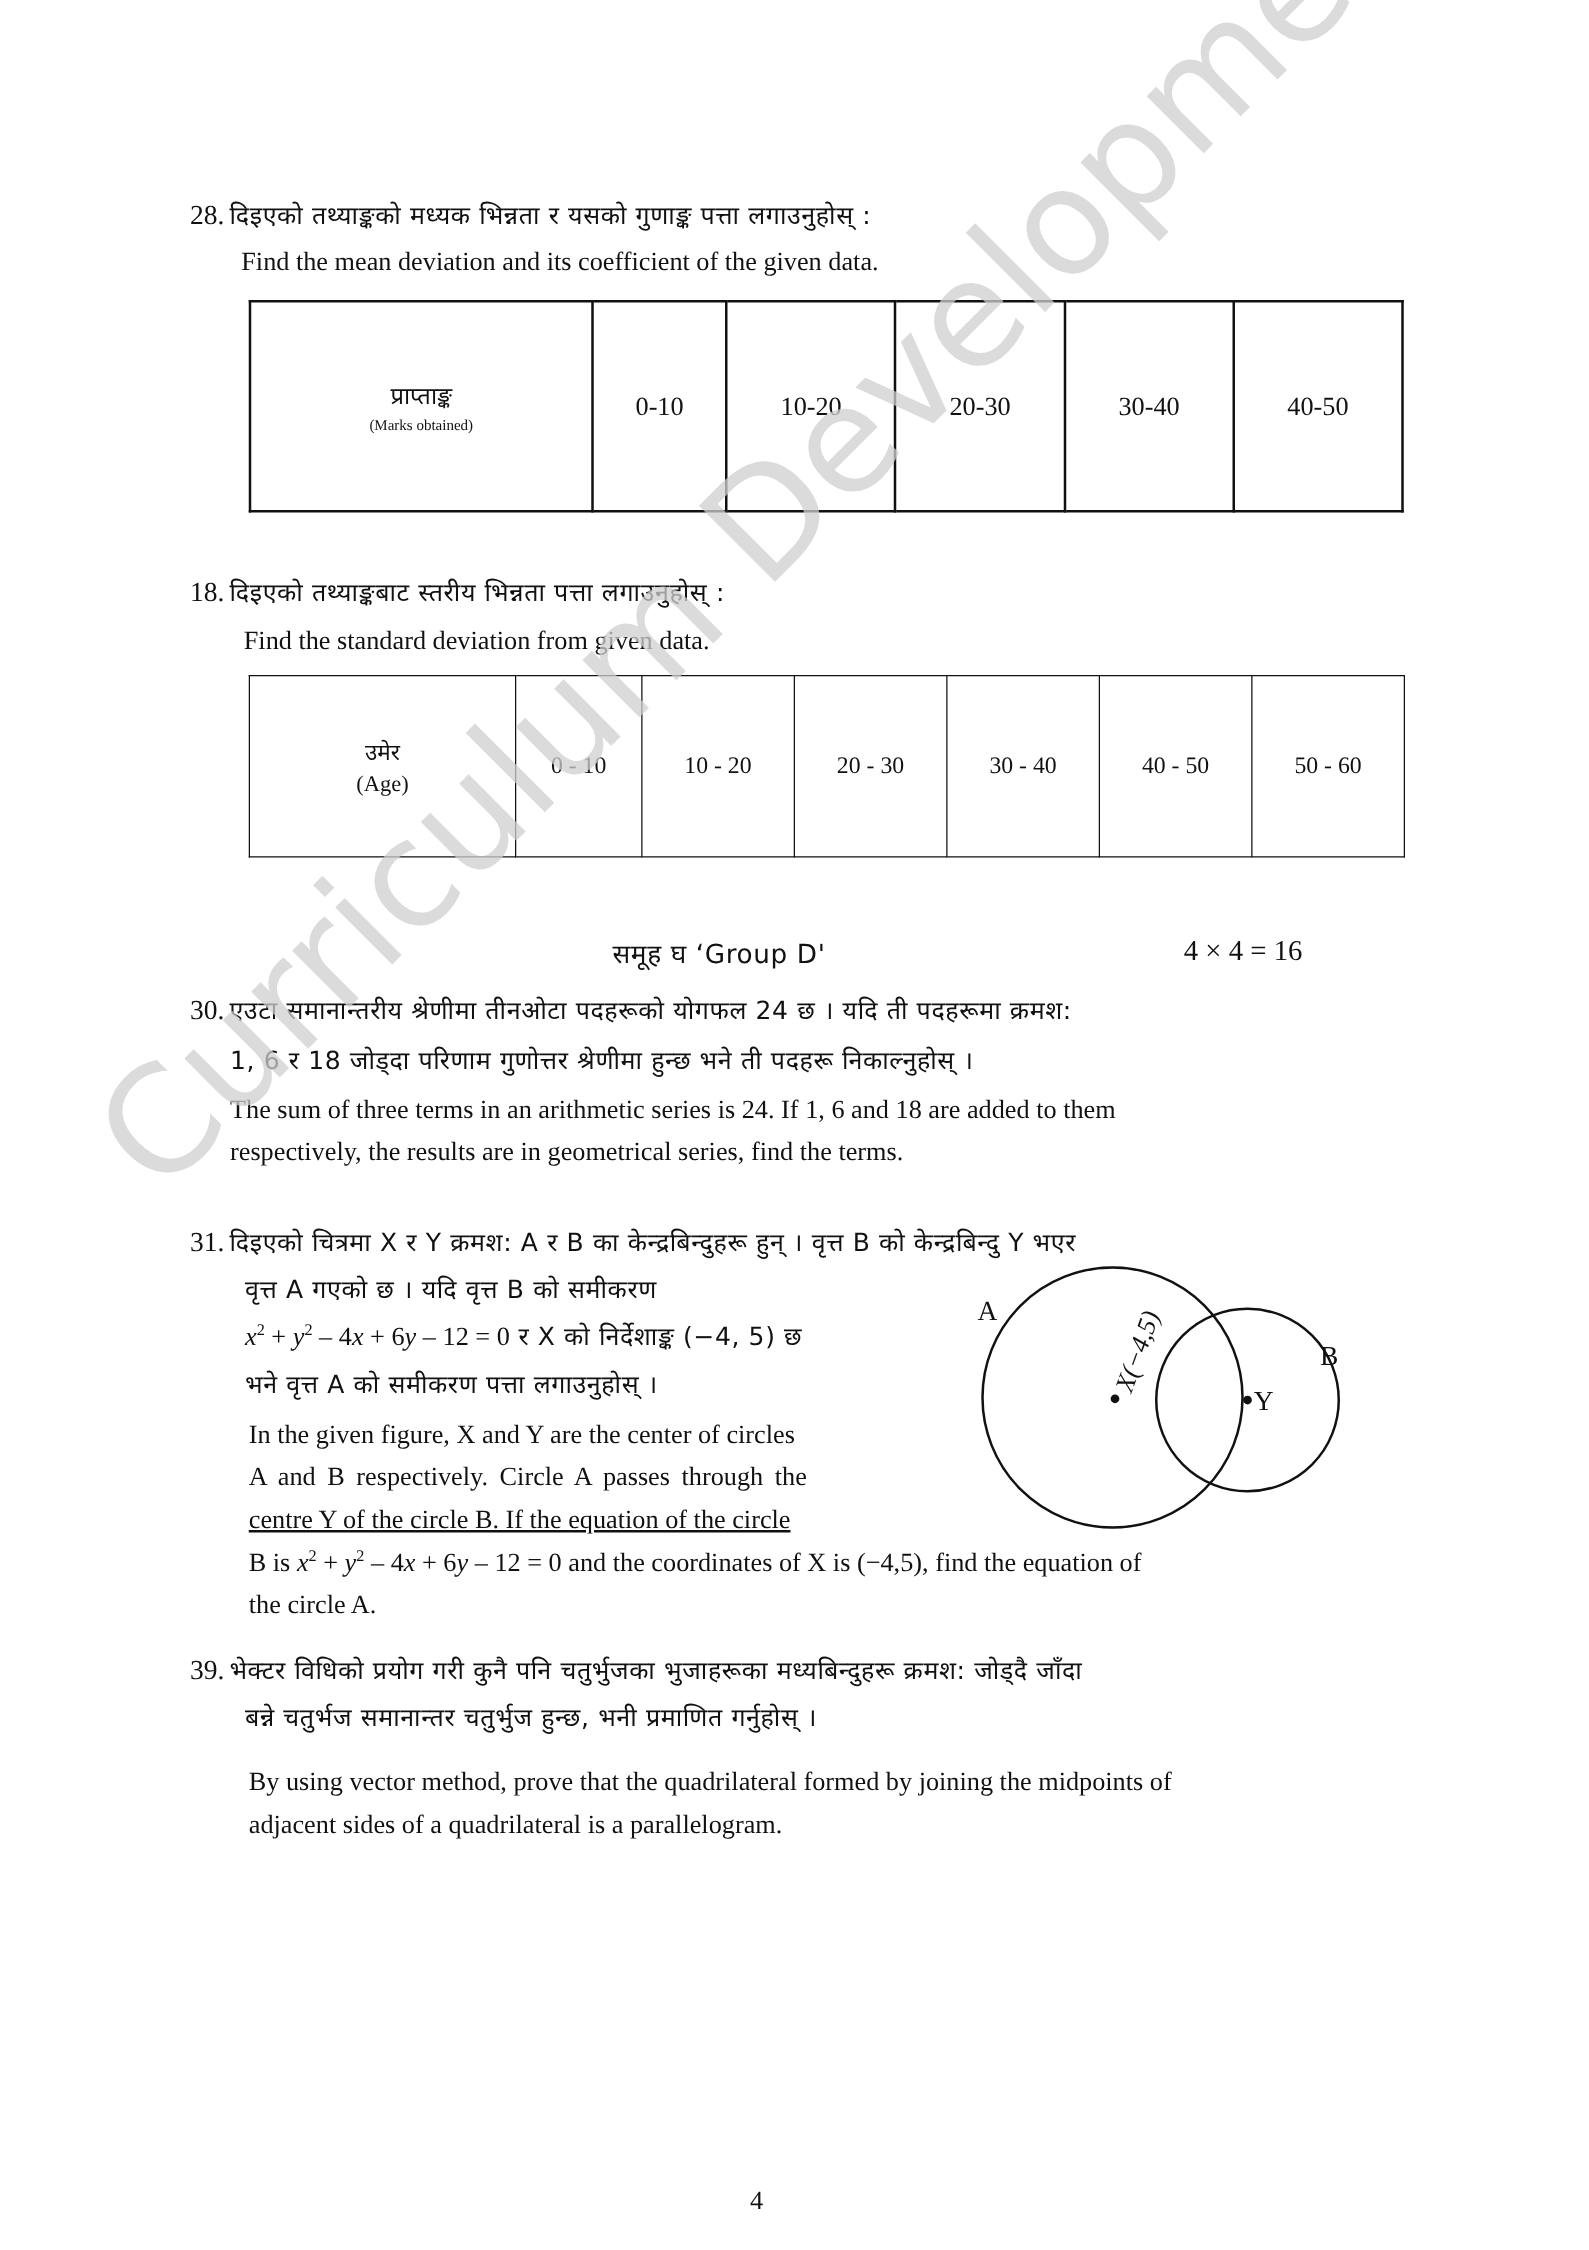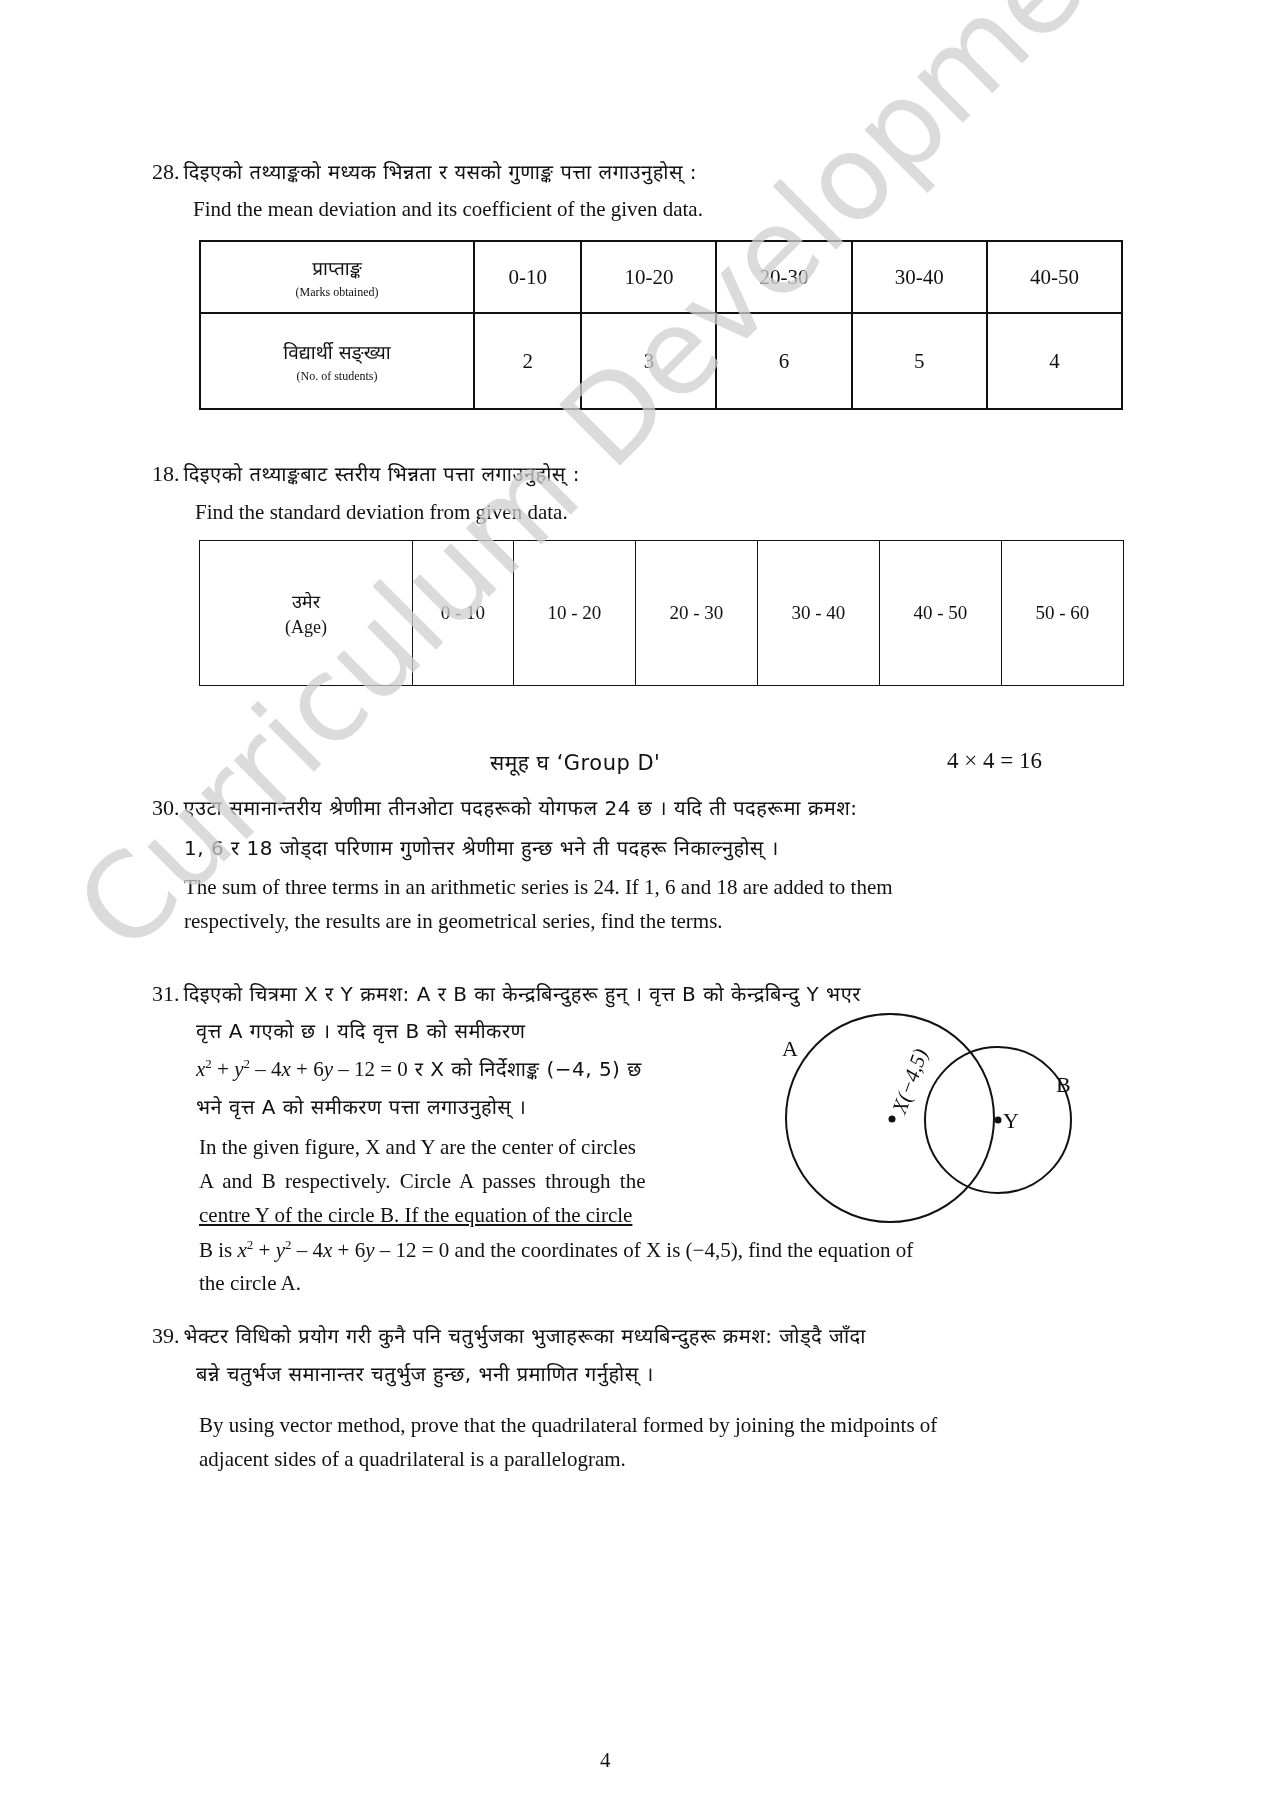--- a/index.html
+++ b/index.html
@@ -41,31 +41,20 @@
       <tr style="height:64px;">
     <td style="width:272px;">
       <span class="l1">प्राप्ताङ्क</span>
       <span class="l2">(Marks obtained)</span>
     </td>
     <td>0-10</td>
     <td>10-20</td>
     <td>20-30</td>
     <td>30-40</td>
     <td>40-50</td>
-  </tr>
-  <tr style="height:85px;">
-    <td>
-      <span class="l1">विद्यार्थी सङ्ख्या</span>
-      <span class="l2">(No. of students)</span>
-    </td>
-    <td>2</td>
-    <td>3</td>
-    <td>6</td>
-    <td>5</td>
-    <td>4</td>
   </tr>
 </tbody>
   </table>
 
 <div class="abs line" style="left:152px; top:460px;">
   <span class="qnum">18.</span>
   <span class="dev">दिइएको तथ्याङ्कबाट स्तरीय भिन्नता पत्ता लगाउनुहोस् :</span>
 </div>
 <div class="abs en line" style="left:195px; top:500px;">Find the standard deviation from given data.</div>
 

